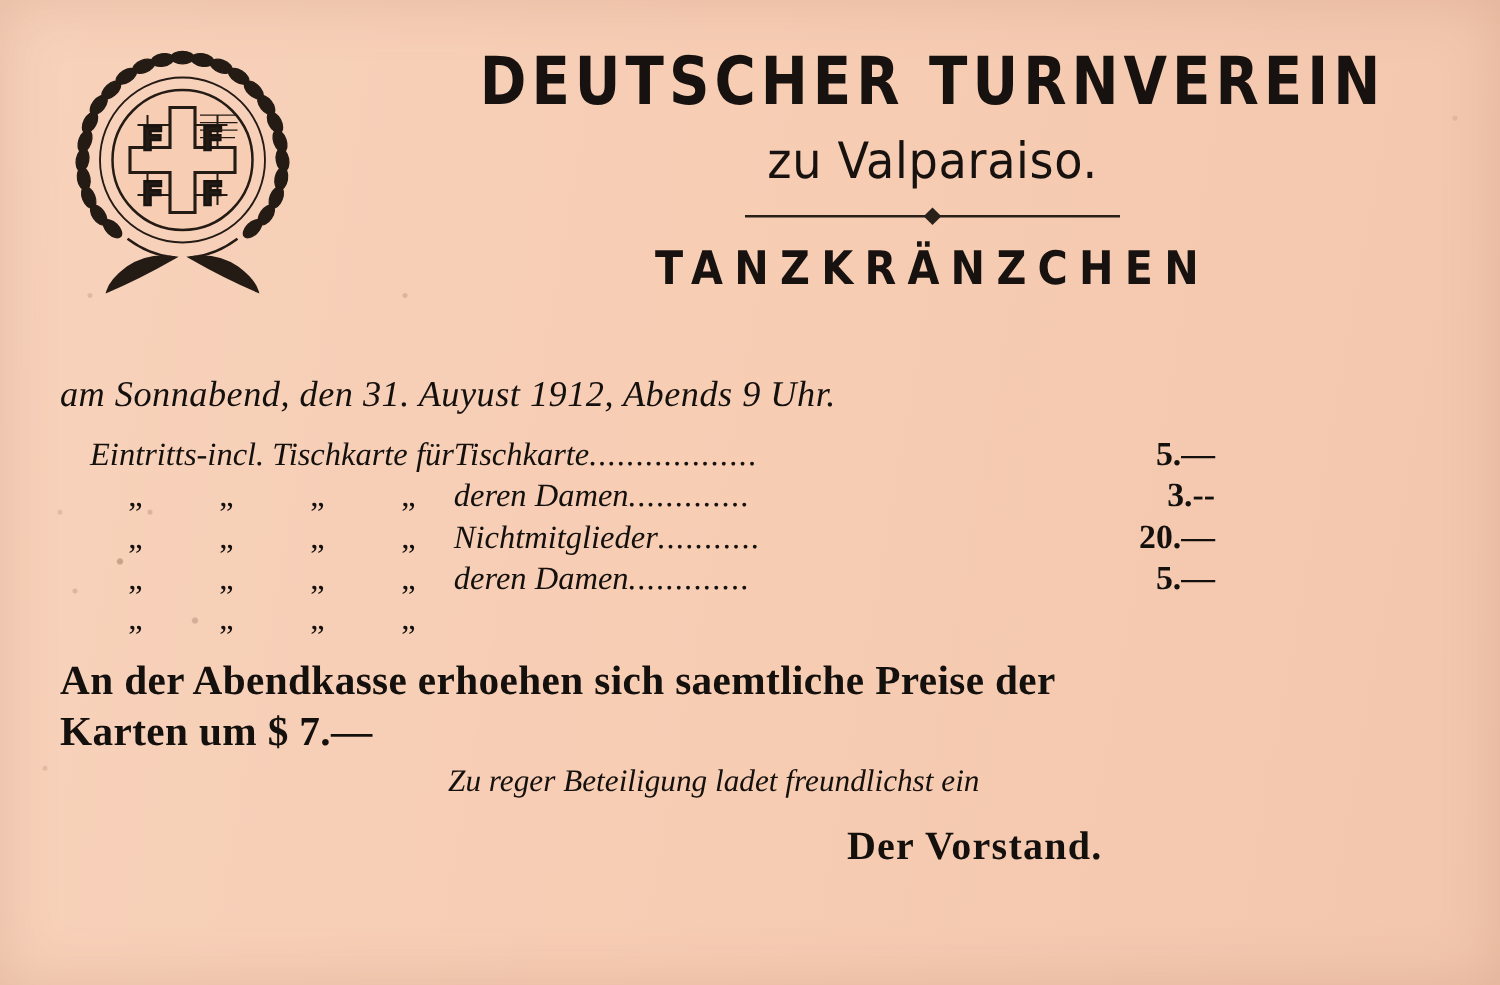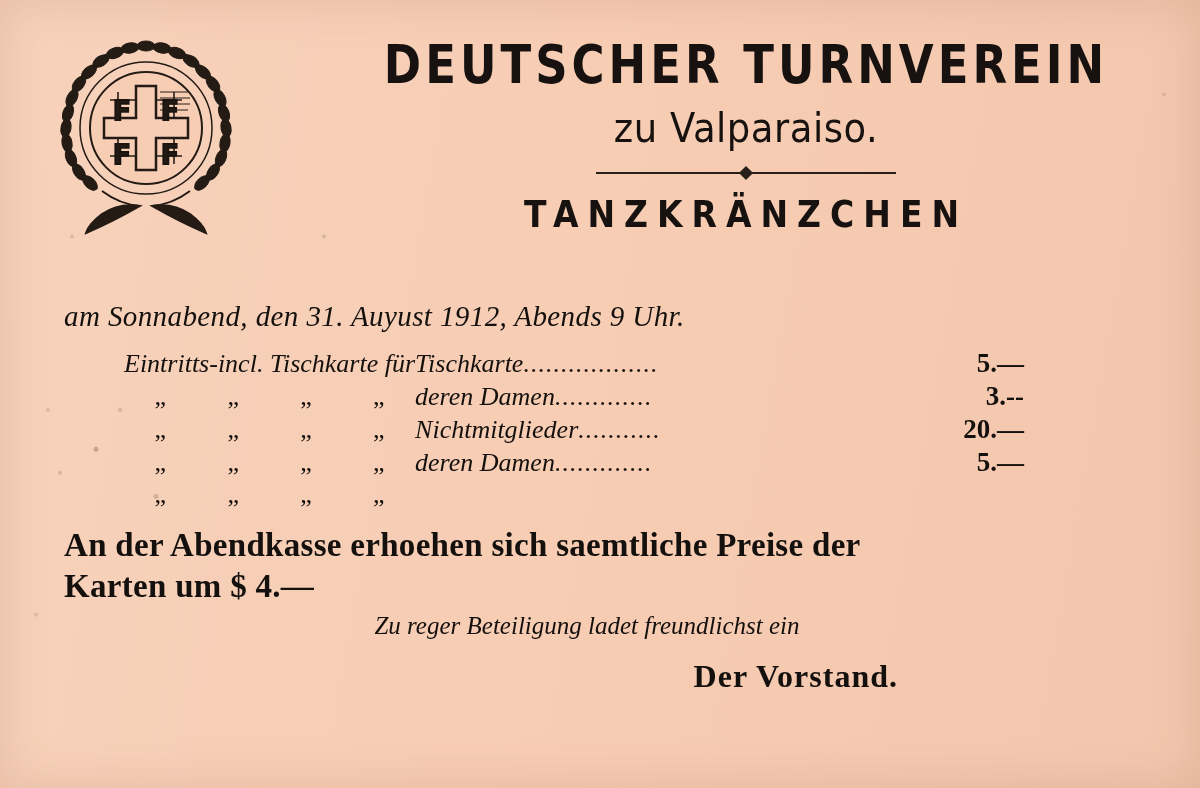--- a/index.html
+++ b/index.html
@@ -109,38 +109,38 @@
     font-weight: bold;
     font-size: 33px;
     letter-spacing: 9px;
     color: #17120f;
     transform: scaleY(1.12);
   }
 
   
   #body-text {
     position: absolute;
-    left: 16px;
+    left: 0;
     top: 300px;
     width: 992px;
     color: #14100d;
   }
   .line-date {
     margin-left: 48px;
     font-size: 29px;
     font-style: italic;
     font-family: "Liberation Serif", serif;
     letter-spacing: 0.4px;
     white-space: nowrap;
   }
 
   
   #price-table {
     margin-top: 14px;
-    margin-left: 108px;
+    margin-left: 72px;
     width: 900px;
     border-collapse: collapse;
     font-style: italic;
     font-size: 26px;
   }
   #price-table td {
     padding: 1px 0;
     vertical-align: baseline;
     white-space: nowrap;
   }
@@ -353,21 +353,21 @@
           <td class="q">„</td>
           <td class="q">„</td>
           <td class="q">„</td>
           <td class="desc"></td>
           <td class="amount"></td>
         </tr>
       </tbody>
     </table>
 
 
-    <div class="notice">An der Abendkasse erhoehen sich saemtliche Preise der Karten um $ 4.—</div>
+    <div class="notice">An der Abendkasse erhoehen sich saemtliche Preise der Karten um $ 7.—</div>
 
     <div class="closing">Zu reger Beteiligung ladet freundlichst ein</div>
 
     <div class="signature">Der Vorstand.</div>
   </div>
 
   <div id="edge-shade"></div>
 </div>
 
 </body></html>

